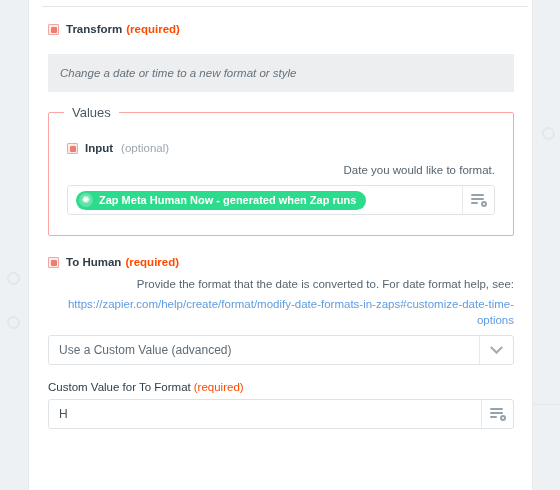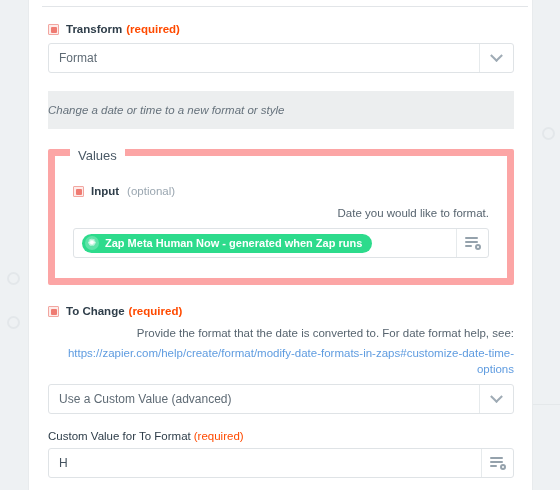--- a/index.html
+++ b/index.html
@@ -147,32 +147,32 @@
     transform: rotate(45deg) translate(-2px,-2px);
   }
 
   
   .helper-band {
     margin-top: 18px;
     background: #eceeef;
     height: 38px;
     display: flex;
     align-items: center;
-    padding: 0 0;
+    padding: 0 12px;
   }
   .helper-band .txt {
     font-size: 11.5px;
     font-style: italic;
     color: #66727c;
   }
 
   
   .fieldset {
     margin-top: 20px;
-    border: 7px solid #fca5a5;
+    border: 1px solid #fca5a5;
     border-radius: 2px;
     padding: 16px 18px 20px 18px;
     position: relative;
   }
   .fieldset > .legend {
     position: absolute;
     top: -8px;
     left: 15px;
     background: #ffffff;
     padding: 0 8px;
@@ -296,26 +296,20 @@
 
     <div class="content">
 
       <div>
         <div class="field-label">
           <span class="type-icon"></span>
           <span class="lbl-text">Transform</span>
           <span class="req">(required)</span>
         </div>
 
-        <div class="select">
-          <div class="value">Format</div>
-          <div class="chev-box">
-            <span class="chev"></span>
-          </div>
-        </div>
 
         <div class="helper-band">
           <span class="txt">Change a date or time to a new format or style</span>
         </div>
       </div>
 
       <div class="fieldset">
         <div class="legend">Values</div>
 
         <div class="fs-inner">
@@ -342,21 +336,21 @@
                   <span class="knob"></span>
               </span>
             </div>
           </div>
         </div>
       </div>
 
       <div class="block">
         <div class="field-label">
           <span class="type-icon"></span>
-          <span class="lbl-text">To Change</span>
+          <span class="lbl-text">To Human</span>
           <span class="req">(required)</span>
         </div>
 
         <div class="desc">Provide the format that the date is converted to. For date format help, see:</div>
         <div class="desc" style="margin-top:-3px;">
           <a href="#">https://zapier.com/help/create/format/modify-date-formats-in-zaps#customize-date-time-options</a>
         </div>
 
         <div class="select" style="margin-top:7px;">
           <div class="value">Use a Custom Value (advanced)</div>

